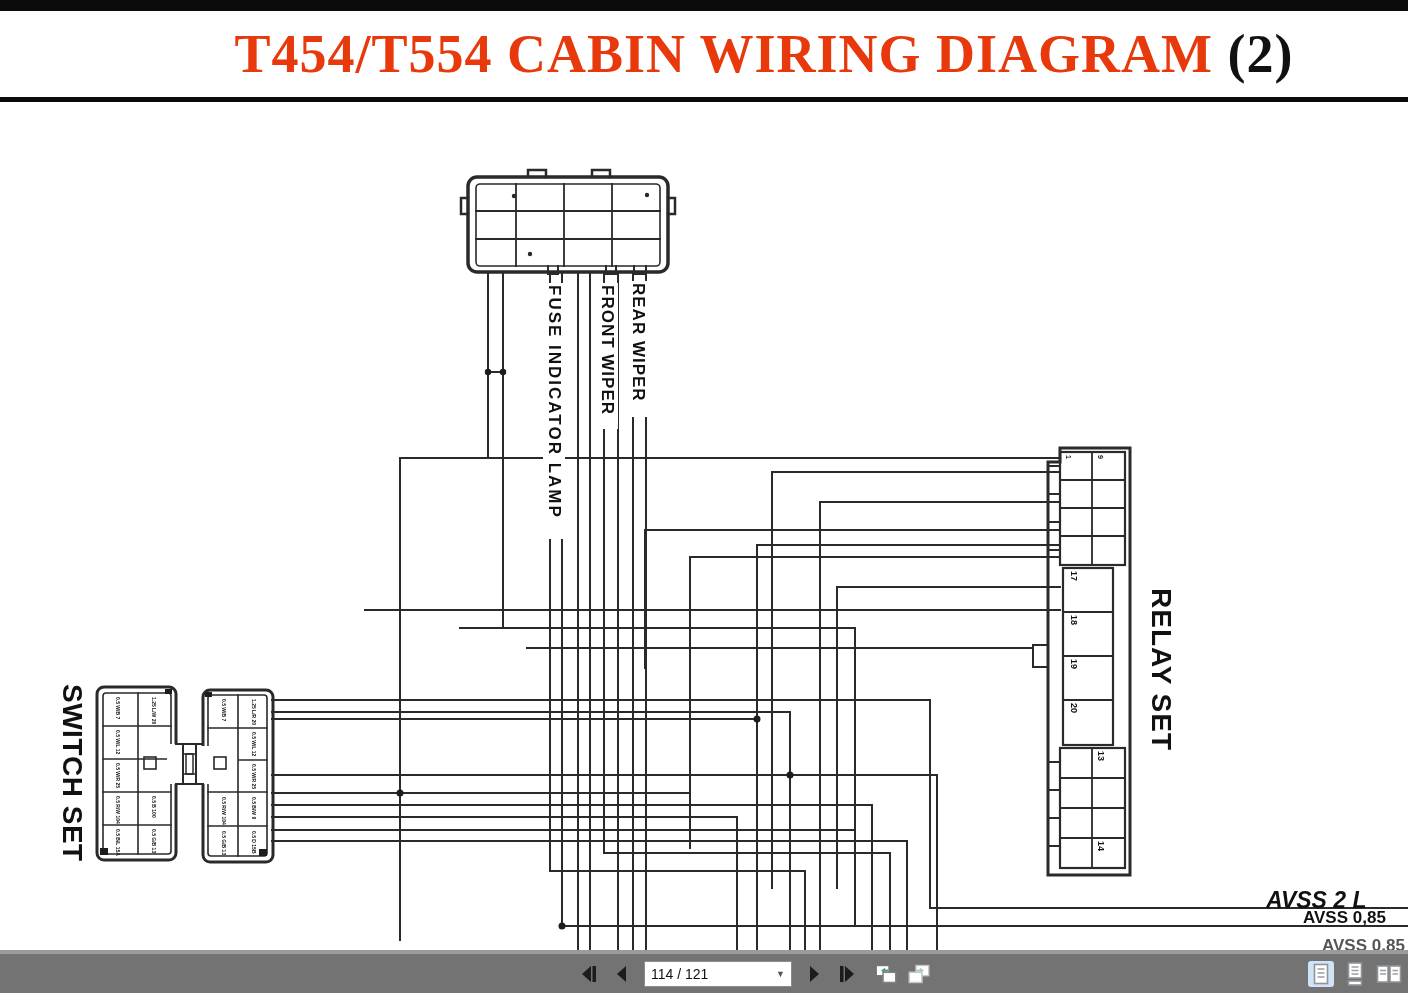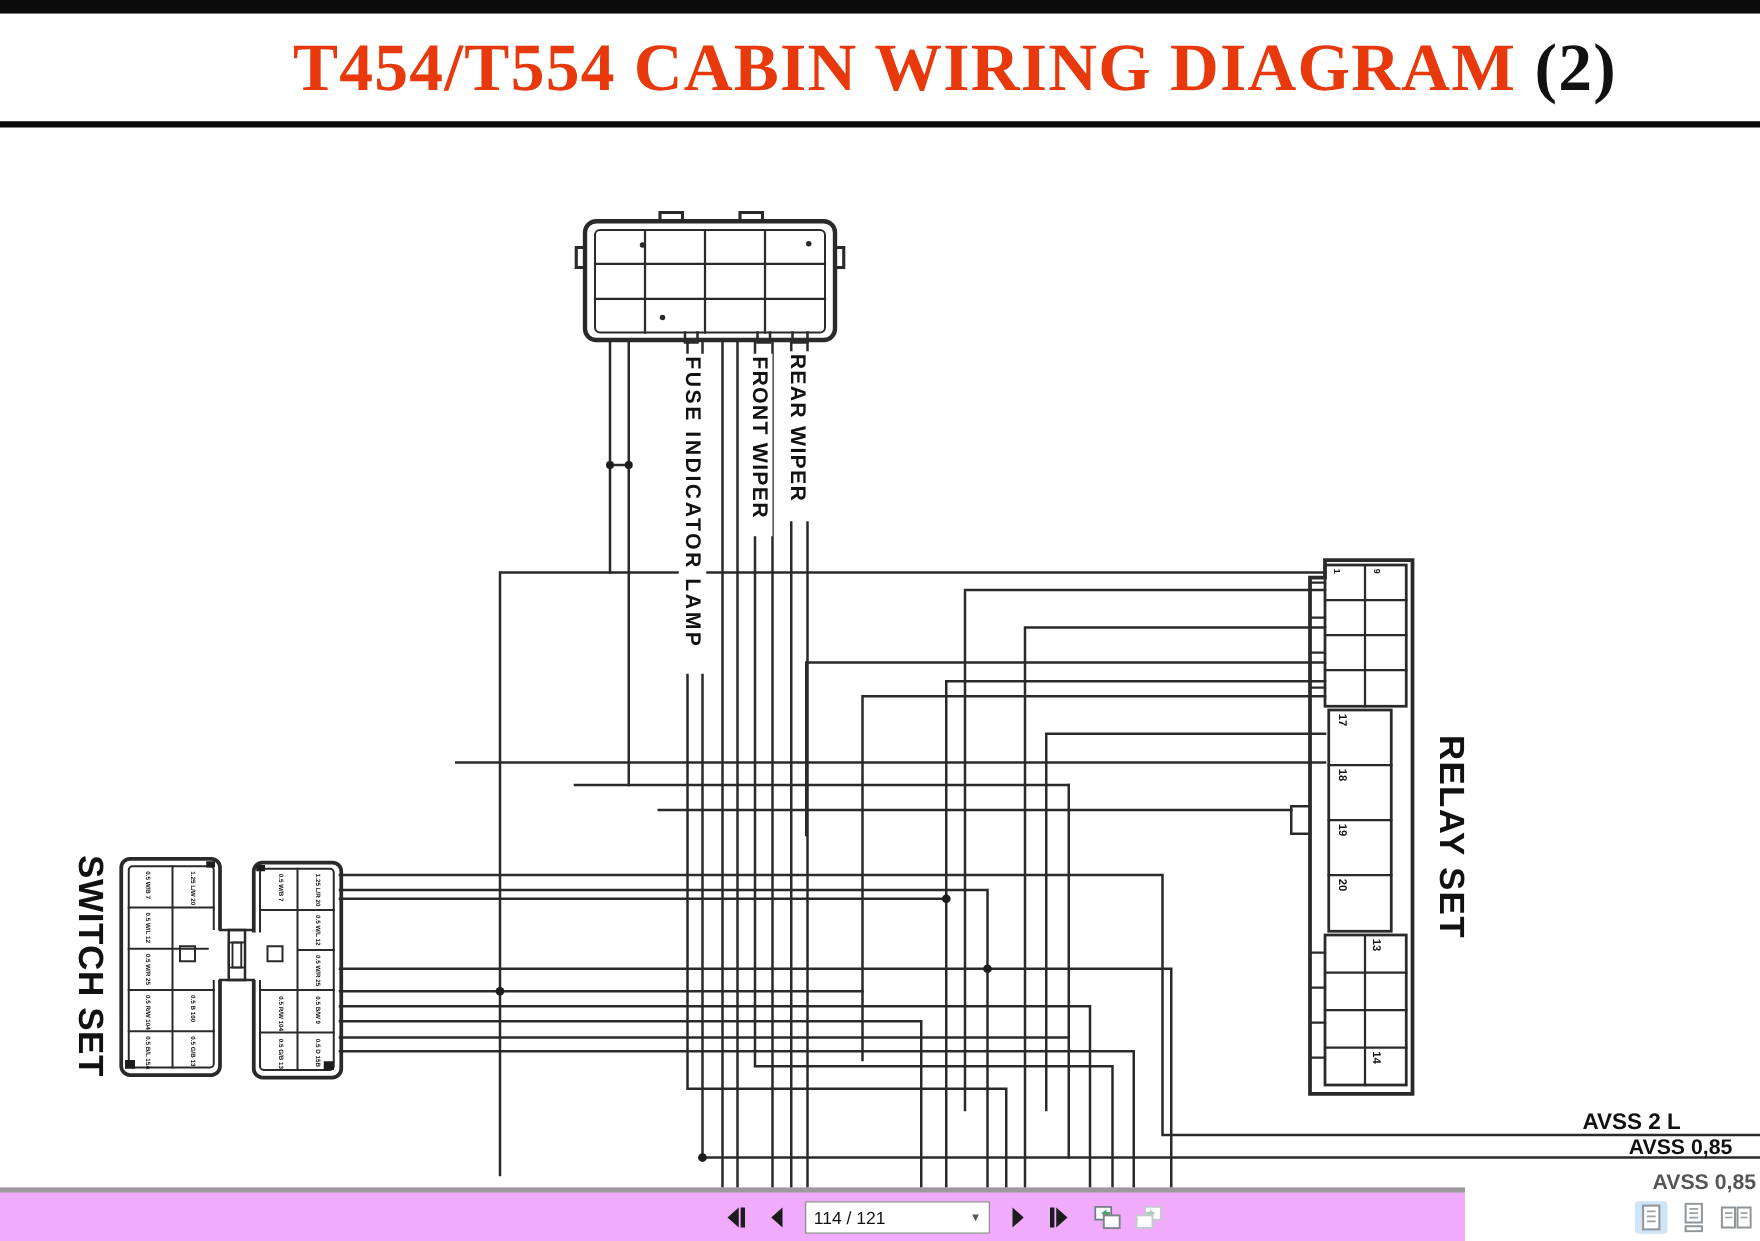--- a/index.html
+++ b/index.html
@@ -15,21 +15,21 @@
   .rule{position:absolute;left:0;top:97px;width:1408px;height:5px;background:#0b0b0b;}
   
   svg.wires{position:absolute;left:0;top:0;}
   .vlabel{position:absolute;transform-origin:0 0;transform:rotate(90deg);white-space:nowrap;
           font-weight:bold;color:#111;line-height:1;}
   .strip{background:#ffffff;padding:1px 2px;}
   .pin{font-size:5px;color:#111;letter-spacing:0;}
   .relnum{font-size:9px;}
   .hlabel{position:absolute;font-weight:bold;color:#111;white-space:nowrap;}
   
-  .statusbar{position:absolute;left:0;top:950px;width:1172px;height:43px;background:#f0abfc;
+  .statusbar{position:absolute;left:0;top:950px;width:1408px;height:43px;background:#737373;
              border-top:4px solid #9b9b9b;box-sizing:border-box;z-index:5;}
   .navgroup{position:absolute;left:578px;top:7px;display:flex;align-items:center;gap:11px;}
   .navbtn{width:22px;height:22px;display:flex;align-items:center;justify-content:center;cursor:pointer;}
   .pagebox{width:148px;height:26px;background:#ffffff;border:1px solid #8c8c8c;display:flex;
            align-items:center;box-sizing:border-box;padding:0 6px;font-size:14px;color:#111;}
   .pagebox .val{flex:1;text-align:left;}
   .caret{font-size:9px;color:#555;}
   .viewgroup{position:absolute;left:1308px;top:7px;display:flex;align-items:center;gap:8px;}
   .modebtn{width:26px;height:26px;display:flex;align-items:center;justify-content:center;border-radius:3px;}
   .modebtn.active{background:#cfe4f7;}
@@ -167,21 +167,21 @@
 
   <div class="vlabel pin" style="left:226px;top:699px;">0.5 W/B 7</div>
   <div class="vlabel pin" style="left:256px;top:699px;">1.25 L/R 20</div>
   <div class="vlabel pin" style="left:256px;top:732px;">0.5 W/L 12</div>
   <div class="vlabel pin" style="left:256px;top:764px;">0.5 W/R 25</div>
   <div class="vlabel pin" style="left:226px;top:797px;">0.5 R/W 104</div>
   <div class="vlabel pin" style="left:256px;top:797px;">0.5 B/W 9</div>
   <div class="vlabel pin" style="left:226px;top:831px;">0.5 G/B 13</div>
   <div class="vlabel pin" style="left:256px;top:831px;">0.5 D 15B</div>
 
-  <div class="hlabel" style="left:1266px;top:887px;font-size:18px;">AVSS 2 L</div>
+  <div class="hlabel" style="left:1266px;top:887px;font-size:23px;font-style:italic;">AVSS 2 L</div>
   <div class="hlabel" style="left:1303px;top:908px;font-size:17px;">AVSS 0,85</div>
   <div class="hlabel" style="left:1322px;top:936px;font-size:17px;color:#555;">AVSS 0,85</div>
 
   <div class="statusbar">
 
     <div class="navgroup">
       <div class="navbtn">
         <svg width="20" height="18" viewBox="0 0 20 18">
           <polygon points="12,1 12,17 3,9" fill="#1c1c1c"></polygon>
             <rect x="13.5" y="1" width="3.5" height="16" fill="#1c1c1c"></rect>

